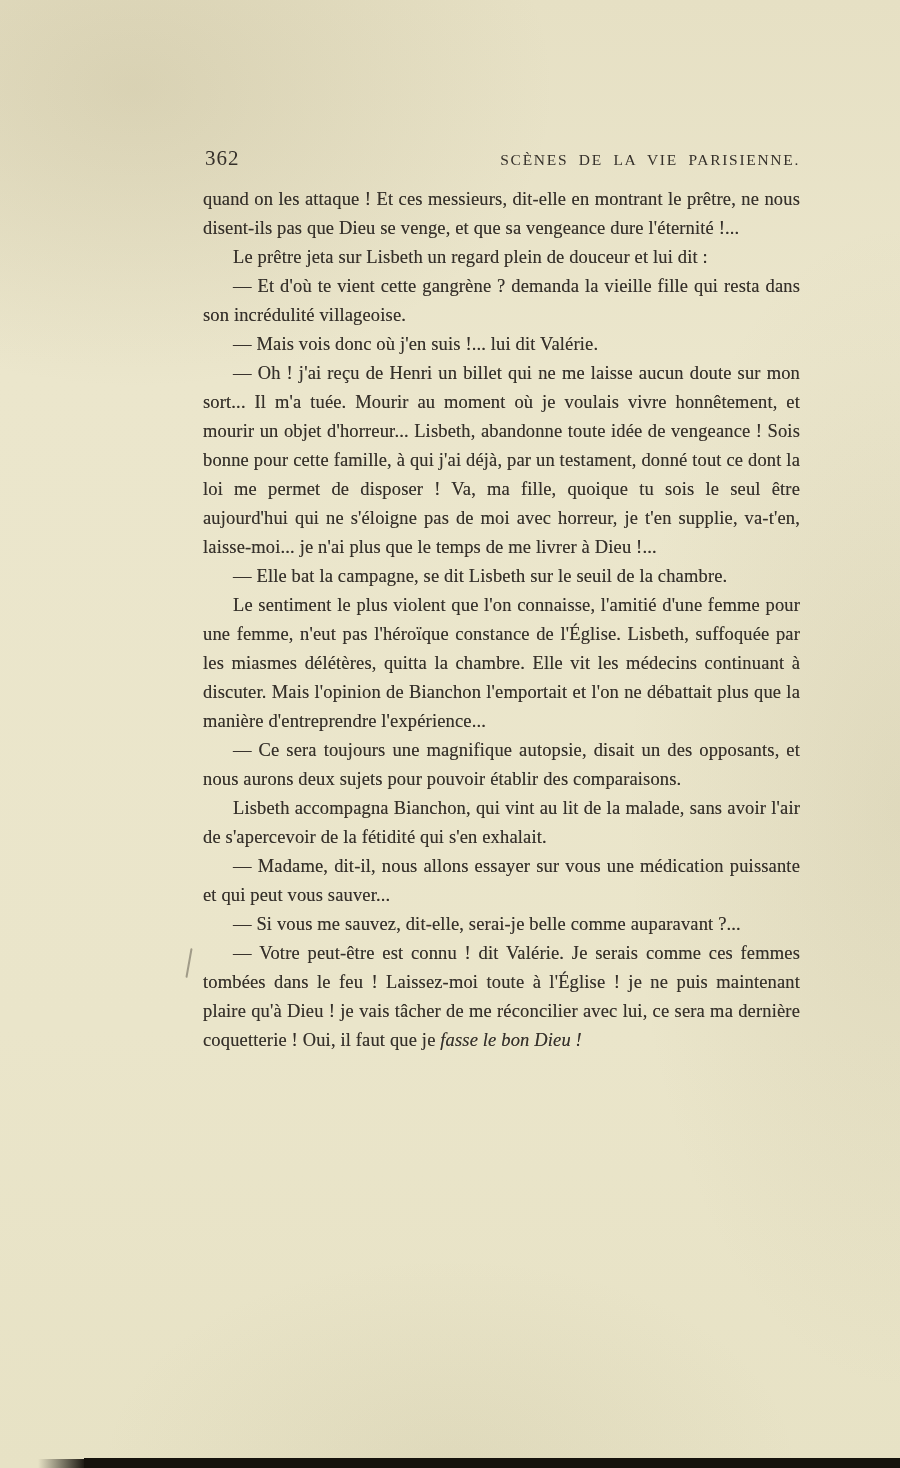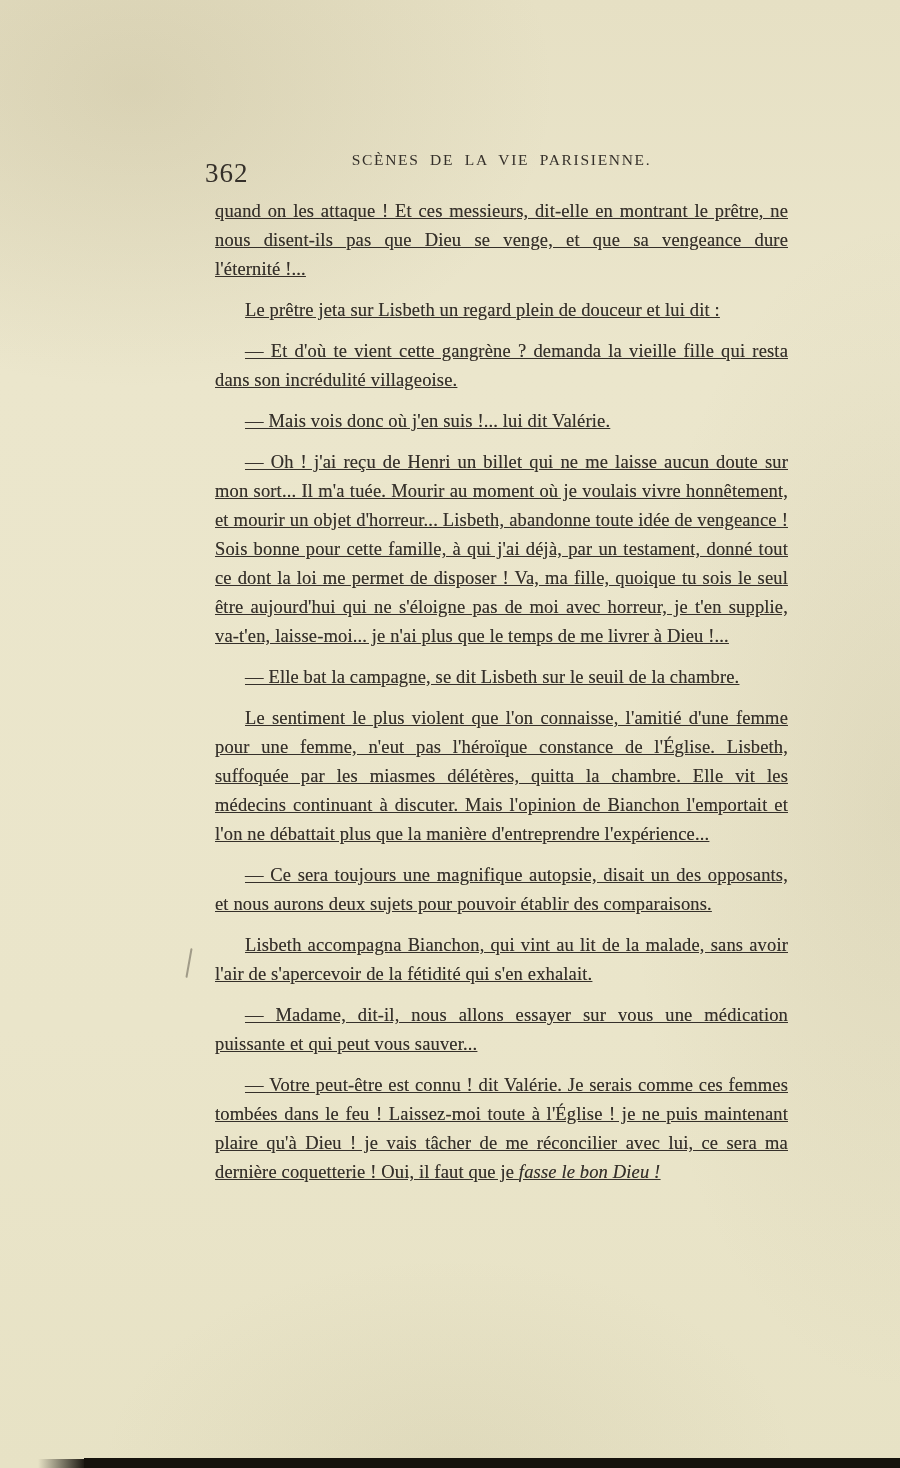--- a/index.html
+++ b/index.html
@@ -27,50 +27,49 @@
     position: absolute;
     left: 203px;
     top: 146px;
     width: 597px;
     height: 28px;
     color: var(--ink, #35302a);
   }
   .page-number {
     position: absolute;
     left: 2px;
-    top: 12px;
-    font-size: 27px;
+    top: 0;
+    font-size: 21px;
     letter-spacing: 1px;
   }
   .running-title {
     position: absolute;
     left: 0;
     right: 0;
     top: 5px;
-    text-align: center;
+    text-align: right;
     font-size: 15.5px;
     letter-spacing: 1.7px;
     word-spacing: 5px;
   }
   .text-block {
     position: absolute;
     left: 203px;
     top: 185px;
     width: 597px;
     font-size: 18.5px;
     line-height: 29px;
     text-align: justify;
     color: var(--ink, #35302a);
     text-shadow: 0 0 0.45px rgba(53,48,42,0.55);
     letter-spacing: 0.15px;
   }
   .text-block p {
-    margin: 12px;
+    margin: 0;
     text-indent: 30px;
-    text-decoration: underline;
   }
   .text-block p.no-indent {
     text-indent: 0;
   }
   .italic {
     font-style: italic;
   }
   .pen-mark {
     position: absolute;
     left: 188px;
@@ -112,18 +111,19 @@
     <p class="no-indent"><span>quand on les attaque&nbsp;! Et ces messieurs, dit-elle en montrant le prêtre, ne nous disent-ils pas que Dieu se venge, et que sa vengeance dure l'éternité&nbsp;!...</span></p>
     <p><span>Le prêtre jeta sur Lisbeth un regard plein de douceur et lui dit&nbsp;:</span></p>
     <p><span>—&nbsp;Et d'où te vient cette gangrène&nbsp;? demanda la vieille fille qui resta dans son incrédulité villageoise.</span></p>
     <p><span>—&nbsp;Mais vois donc où j'en suis&nbsp;!... lui dit Valérie.</span></p>
     <p><span>—&nbsp;Oh&nbsp;! j'ai reçu de Henri un billet qui ne me laisse aucun doute sur mon sort... Il m'a tuée. Mourir au moment où je voulais vivre honnêtement, et mourir un objet d'horreur... Lisbeth, abandonne toute idée de vengeance&nbsp;! Sois bonne pour cette famille, à qui j'ai déjà, par un testament, donné tout ce dont la loi me permet de disposer&nbsp;! Va, ma fille, quoique tu sois le seul être aujourd'hui qui ne s'éloigne pas de moi avec horreur, je t'en supplie, va-t'en, laisse-moi... je n'ai plus que le temps de me livrer à Dieu&nbsp;!...</span></p>
     <p><span>—&nbsp;Elle bat la campagne, se dit Lisbeth sur le seuil de la chambre.</span></p>
     <p><span>Le sentiment le plus violent que l'on connaisse, l'amitié d'une femme pour une femme, n'eut pas l'héroïque constance de l'Église. Lisbeth, suffoquée par les miasmes délétères, quitta la chambre. Elle vit les médecins continuant à discuter. Mais l'opinion de Bianchon l'emportait et l'on ne débattait plus que la manière d'entreprendre l'expérience...</span></p>
     <p><span>—&nbsp;Ce sera toujours une magnifique autopsie, disait un des opposants, et nous aurons deux sujets pour pouvoir établir des comparaisons.</span></p>
     <p><span>Lisbeth accompagna Bianchon, qui vint au lit de la malade, sans avoir l'air de s'apercevoir de la fétidité qui s'en exhalait.</span></p>
     <p><span>—&nbsp;Madame, dit-il, nous allons essayer sur vous une médication puissante et qui peut vous sauver...</span></p>
+    <p><span>—&nbsp;Si vous me sauvez, dit-elle, serai-je belle comme auparavant&nbsp;?...</span></p>
     <p><span>—&nbsp;Votre peut-être est connu&nbsp;! dit Valérie. Je serais comme ces femmes tombées dans le feu&nbsp;! Laissez-moi toute à l'Église&nbsp;! je ne puis maintenant plaire qu'à Dieu&nbsp;! je vais tâcher de me réconcilier avec lui, ce sera ma dernière coquetterie&nbsp;! Oui, il faut que je </span><span class="italic">fasse le bon Dieu&nbsp;!</span></p>
   </main>
 
 <div class="pen-mark"></div>
 <div class="scan-strip"></div>
 <div class="scan-strip-fade"></div>
 
 </body></html>

